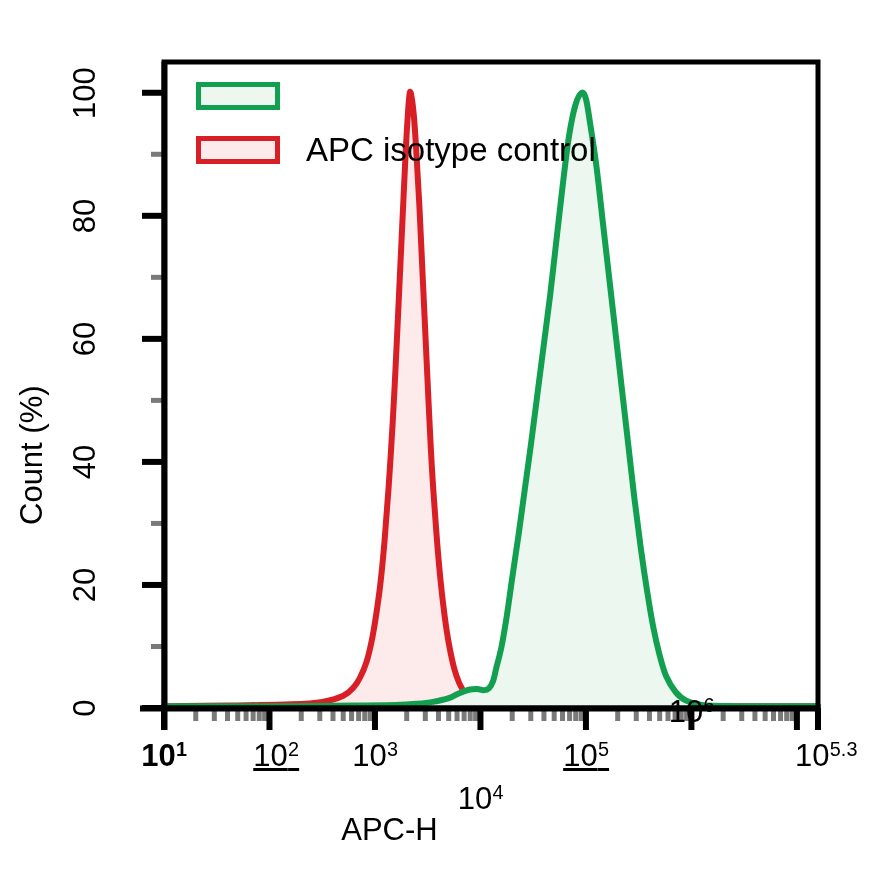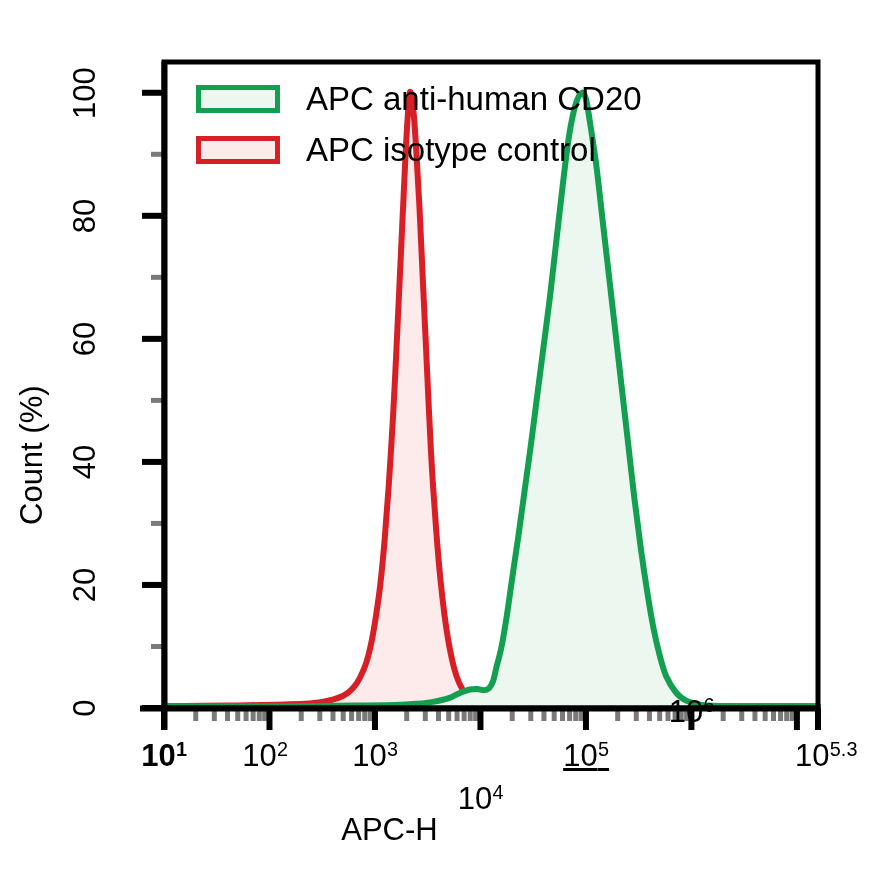--- a/index.html
+++ b/index.html
@@ -195,32 +195,31 @@
       <div class="ytick-label" style="width: 90px; left: 40px; top: 690px; line-height: 36px;">0</div>
       <div class="ytick-label" style="width: 90px; left: 40px; top: 566.952px; line-height: 36px;">20</div>
       <div class="ytick-label" style="width: 90px; left: 40px; top: 443.905px; line-height: 36px;">40</div>
       <div class="ytick-label" style="width: 90px; left: 40px; top: 320.857px; line-height: 36px;">60</div>
       <div class="ytick-label" style="width: 90px; left: 40px; top: 197.81px; line-height: 36px;">80</div>
       <div class="ytick-label" style="width: 90px; left: 40px; top: 74.7619px; line-height: 36px;">100</div>
     </div>
 
   <div id="xtick-labels">
       <div class="xtick-label" style="width: 140px; left: 94px; top: 738px; font-weight: bold;"><span>10</span><sup>1</sup></div>
-      <div class="xtick-label" style="width: 140px; left: 195px; top: 738px;"><span>10</span><sup>2</sup></div>
+      <div class="xtick-label" style="width: 140px; left: 206px; top: 738px; text-decoration: underline;"><span>10</span><sup>2</sup></div>
       <div class="xtick-label" style="width: 140px; left: 304.968px; top: 738px; text-align: center;"><span>10</span><sup>3</sup></div>
       <div class="xtick-label" style="width: 140px; left: 410.452px; top: 781px;"><span>10</span><sup>4</sup></div>
       <div class="xtick-label" style="width: 140px; left: 515.935px; top: 738px; text-decoration: underline;"><span>10</span><sup>5</sup></div>
       <div class="xtick-label" style="width: 140px; left: 621.419px; top: 694px;"><span>10</span><sup>6</sup></div>
       <div class="xtick-label" style="width: 140px; left: 756px; top: 738px;"><span>10</span><sup>5.3</sup></div>
     </div>
 
   <div id="legend">
     <div class="legend-entry" id="legend-entry-0" style="left:196px; top:82px;">
       <span class="legend-swatch" id="legend-swatch-0" style="border-color: rgb(18, 160, 80); background: rgb(235, 247, 239);"></span>
-      <span class="legend-label">APC anti-human CD20</span>
     </div>
     <div class="legend-entry" id="legend-entry-1" style="left:196px; top:133px;">
       <span class="legend-swatch" id="legend-swatch-1" style="border-color: rgb(216, 31, 38); background: rgb(253, 234, 234);"></span>
       <span class="legend-label">APC isotype control</span>
     </div>
   </div>
 
 </div>
 
 </body></html>

